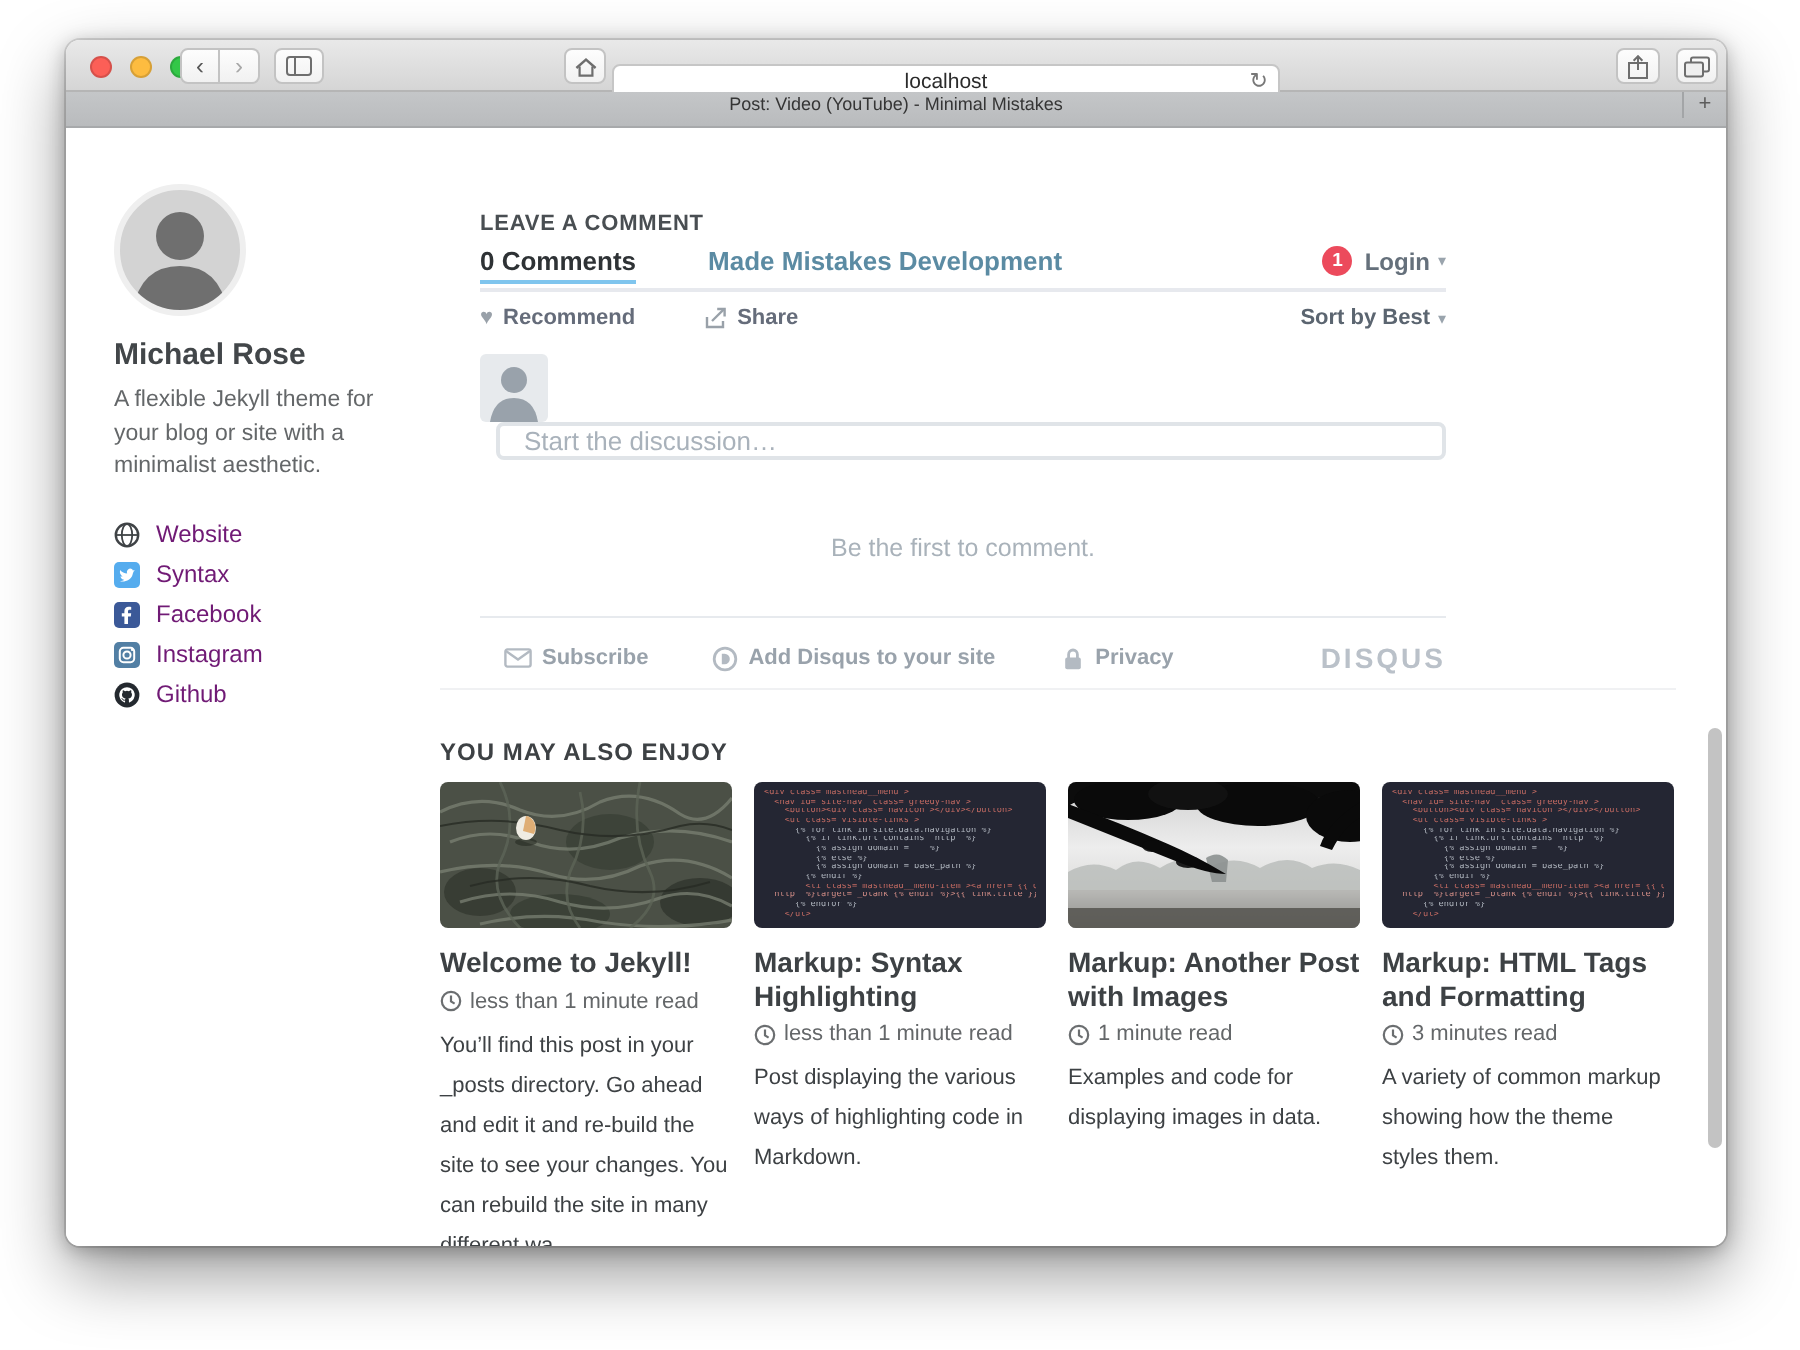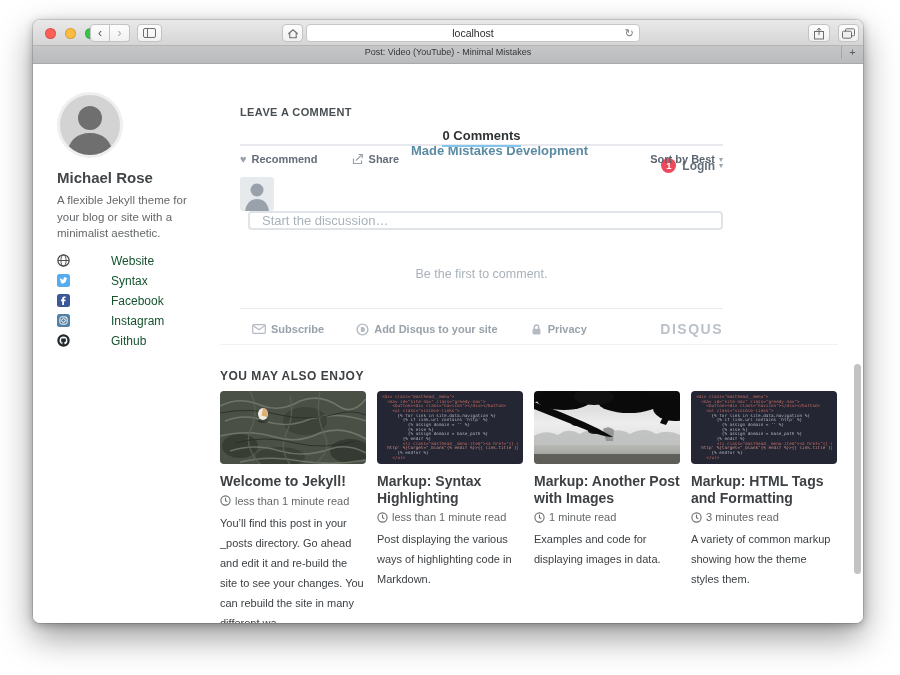--- a/index.html
+++ b/index.html
@@ -19,44 +19,44 @@
     color:#6e6e6e;font-size:12px;line-height:15px;text-align:center;
     display:flex;align-items:center;justify-content:center;}
   .nav-group{position:absolute;left:57px;top:4px;display:flex;}
   .nav-group .tb-btn{position:static;width:20px;border-radius:0;}
   .btn-back{border-radius:4px 0 0 4px !important;color:#555;}
   .btn-fwd{border-left:none !important;border-radius:0 4px 4px 0 !important;color:#a7a7a7;}
   .btn-sidebar{left:104px;width:25px;}
   .btn-home{left:249px;width:21px;}
   .btn-share{left:775px;width:22px;}
   .btn-tabs{left:805px;width:21px;}
-  .urlbar{position:absolute;left:273px;top:4px;width:334px;height:18px;background:#fff;
+  .urlbar{position:absolute;left:273px;top:12px;width:334px;height:18px;background:#fff;
     border:1px solid #c6c6c6;border-radius:4px;font-size:10.5px;color:#2b2b2b;
     text-align:center;line-height:16px;}
   .reload{position:absolute;right:5px;top:0;color:#787878;font-size:11px;line-height:16px;}
   .tabbar{position:relative;height:18px;background:linear-gradient(#c4c6c8,#b9bbbd);
     border-bottom:1px solid #a7a9ab;font-size:9px;color:#353535;text-align:center;line-height:13px;}
   .tab-plus{position:absolute;right:0;top:0;width:22px;height:13px;border-left:1px solid #a3a5a7;
     color:#5c5c5c;font-size:11px;line-height:12px;}
   
   .page{position:relative;height:562px;background:#fff;overflow:hidden;}
   .scrollthumb{position:absolute;right:2px;top:300px;width:7px;height:210px;background:#c3c3c3;border-radius:4px;}
   
   .author{position:absolute;left:24px;top:28px;width:154px;}
   .avatar{width:66px;height:66px;}
   .author-name{margin:11px 0 0;font-size:15px;font-weight:700;color:#424649;}
   .author-bio{margin:6px 0 0;font-size:11.5px;line-height:16.5px;color:#646769;}
   .author-links{list-style:none;margin:12px 0 0;padding:0;}
-  .author-links li{display:flex;align-items:flex-start;height:20px;font-size:12px;color:#14532d;gap:33px;}
+  .author-links li{display:flex;align-items:flex-end;height:20px;font-size:12px;color:#701a75;}
   .author-links li .li-ic{width:13px;height:13px;margin-right:8px;flex:none;display:block;}
   
   .comments{position:absolute;left:187px;top:42px;width:483px;margin-left:20px;}
   .section-label{margin:0;font-size:11px;font-weight:700;color:#494e52;letter-spacing:.4px;}
-  .dq-header{margin-top:10px;display:flex;align-items:center;border-bottom:2px solid #e7e9ee;
-    padding-bottom:6px;height:18px;flex-direction:column;}
+  .dq-header{margin-top:10px;display:flex;align-items:flex-end;border-bottom:2px solid #e7e9ee;
+    padding-bottom:6px;height:18px;}
   .dq-tab-active{position:relative;font-size:13px;font-weight:700;color:#2e3235;}
   .dq-tab-active::after{content:"";position:absolute;left:0;right:0;bottom:-4px;height:2px;background:#7fc5ee;}
   .dq-tab-forum{margin-left:36px;font-size:13px;font-weight:700;color:#5b8ba3;}
   .dq-login{margin-left:auto;display:flex;align-items:center;font-size:12px;font-weight:700;color:#65707b;}
   .badge{width:15px;height:15px;border-radius:50%;background:#ec4a5c;color:#fff;font-size:9.5px;
     font-weight:700;line-height:15px;text-align:center;margin-right:6px;}
   .caret{color:#9aa4ad;font-size:8px;margin-left:4px;}
   .dq-actions{margin-top:7px;display:flex;align-items:center;font-size:11px;font-weight:700;color:#656c7a;}
   .dq-action{display:flex;align-items:center;}
   .heart{color:#99a1a9;font-size:11px;margin-right:5px;}

